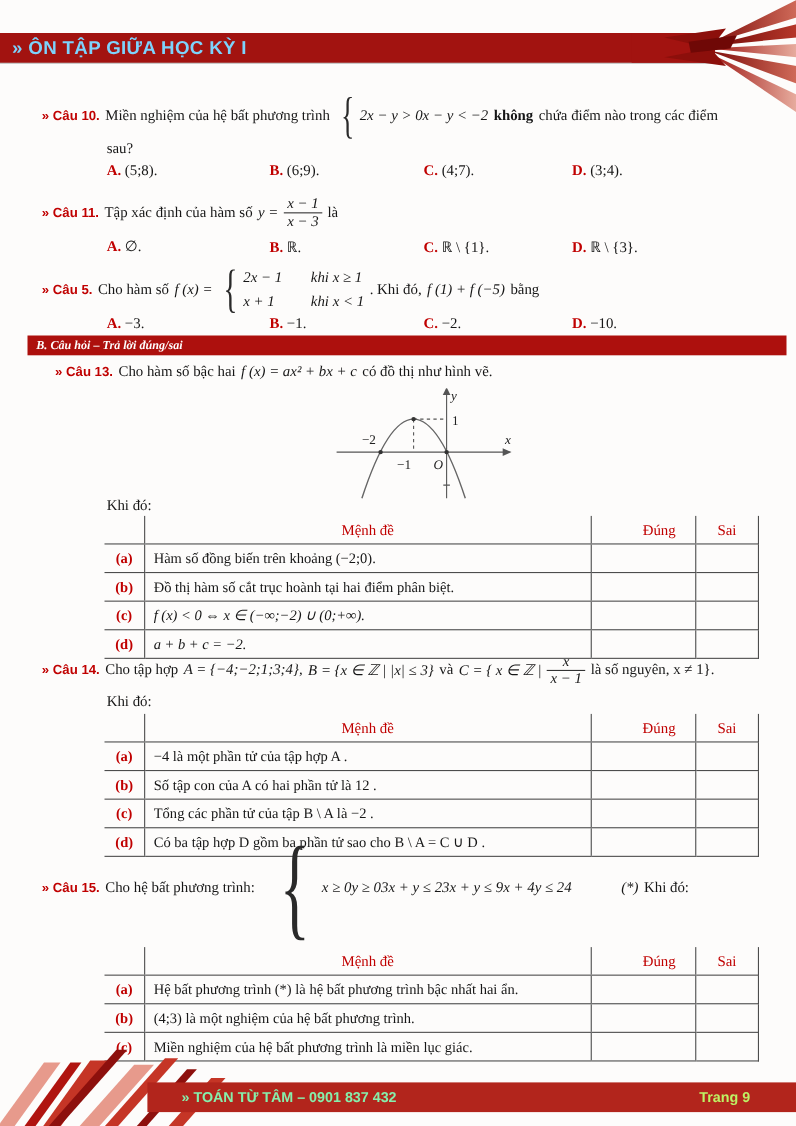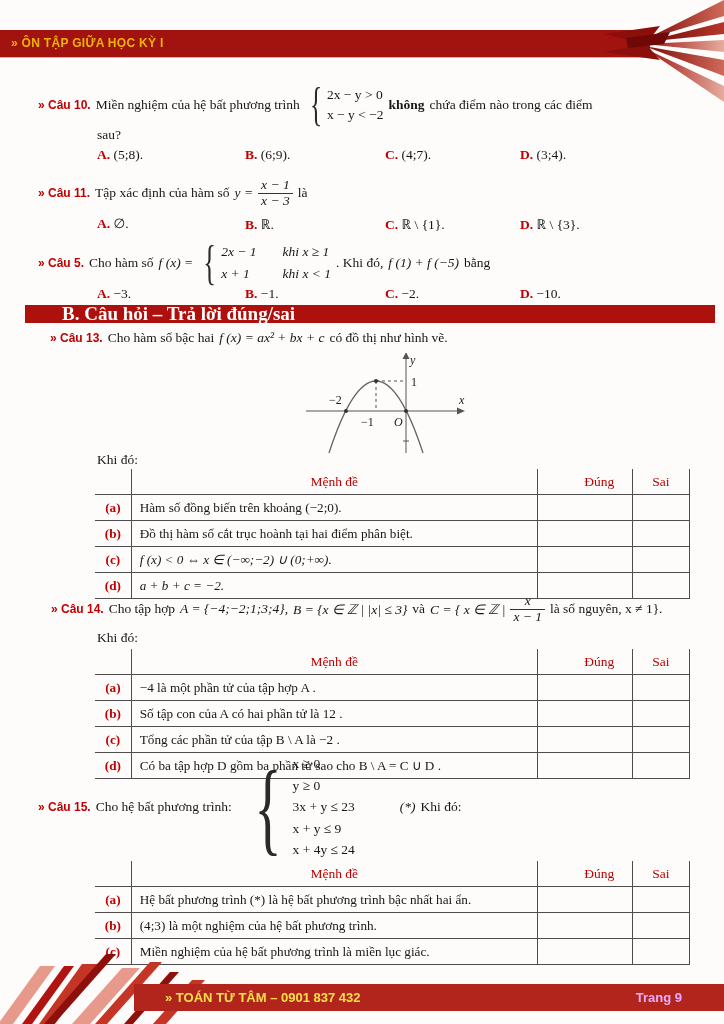--- a/index.html
+++ b/index.html
@@ -2,40 +2,40 @@
 <html><head>
 <meta charset="utf-8">
 <style>
   html,body{margin:0;padding:0;background:#ffffff;}
   .page{position:relative;width:724px;height:1024px;background:#fdfcfb;overflow:hidden;
         font-family:"Liberation Serif",serif;color:#161616;font-size:13.5px;}
   .abs{position:absolute;}
   
   .topbar{position:absolute;top:30px;left:0;width:648px;height:27px;background:#a21310;
           box-shadow:0 1px 0 rgba(0,0,0,.25);}
-  .topbar .t{position:absolute;left:11px;top:0;line-height:27px;color:#eab308;
-             font-family:"Liberation Sans",sans-serif;font-weight:700;font-size:12px;letter-spacing:.3px;}
+  .topbar .t{position:absolute;left:11px;top:0;line-height:27px;color:#7dd3fc;
+             font-family:"Liberation Sans",sans-serif;font-weight:700;font-size:17px;letter-spacing:.3px;}
   .secbar{position:absolute;top:305px;left:25px;width:690px;height:18px;background:#ad100d;}
-  .secbar .t{position:absolute;left:8px;top:0;line-height:18px;color:#ffffff;
-             font-weight:700;font-size:19px;font-family:"Liberation Serif",serif;margin-left:29px;}
+  .secbar .t{position:absolute;left:8px;top:0;line-height:18px;color:#ffffff;font-style:italic;
+             font-weight:700;font-size:11px;font-family:"Liberation Serif",serif;}
   .botbar{position:absolute;top:984px;left:134px;width:590px;height:27px;background:#b2251c;z-index:3;}
-  .botbar .brand{position:absolute;left:31px;top:0;line-height:27px;color:#fde047;
+  .botbar .brand{position:absolute;left:31px;top:0;line-height:27px;color:#86efac;
                  font-family:"Liberation Sans",sans-serif;font-weight:700;font-size:13px;}
-  .botbar .pg{position:absolute;right:42px;top:0;line-height:27px;color:#f0abfc;
+  .botbar .pg{position:absolute;right:42px;top:0;line-height:27px;color:#bef264;
               font-family:"Liberation Sans",sans-serif;font-weight:700;font-size:13px;}
   
   .qline{display:flex;align-items:center;white-space:nowrap;column-gap:5px;}
   .qlabel{color:#c00000;font-family:"Liberation Sans",sans-serif;font-weight:700;font-size:12px;}
   .math{font-style:italic;}
   .bold{font-weight:700;}
   
   .sys{display:inline-flex;align-items:center;}
   .brace{font-family:"Liberation Serif",serif;color:#2a2a2a;display:inline-block;
          transform:scaleX(.55);transform-origin:center;line-height:.85;}
-  .syscol{display:inline-flex;flex-direction:column;}
+  .syscol{display:inline-flex;font-style:italic;}
   .syscol>span{line-height:1.45;}
   .pw{display:grid;grid-template-columns:auto auto;column-gap:26px;font-style:italic;}
   .pw>span{line-height:1.6;}
   
   .frac{display:inline-block;vertical-align:middle;text-align:center;font-style:italic;line-height:1.1;}
   .frac .num{display:block;padding:0 3px;}
   .frac .den{display:block;border-top:1px solid #333;padding:0 3px;}
   
   .options{position:absolute;left:97px;width:600px;display:grid;
            grid-template-columns:148px 140px 135px auto;}
@@ -211,21 +211,21 @@
     </tr>
     <tr>
       <td class="key">(d)</td>
       <td class="c2 math">a + b + c = −2.</td>
       <td class="c3"></td>
           <td class="c4"></td>
     </tr>
   </tbody>
     </table>
 
-  <div class="abs qline" style="top:590px;left:51px;height:38px">
+  <div class="abs qline" style="top:590px;left:38px;height:38px">
     <span class="qlabel">» Câu 14.</span>
     <span>Cho tập hợp</span>
     <span class="math">A = {−4;−2;1;3;4},</span>
     <span class="math">B = {x ∈ ℤ | |x| ≤ 3}</span>
     <span>và</span>
     <span class="math">C = { x ∈ ℤ |</span>
     <span class="frac">
       <span class="num">x</span>
       <span class="den">x − 1</span>
     </span>

